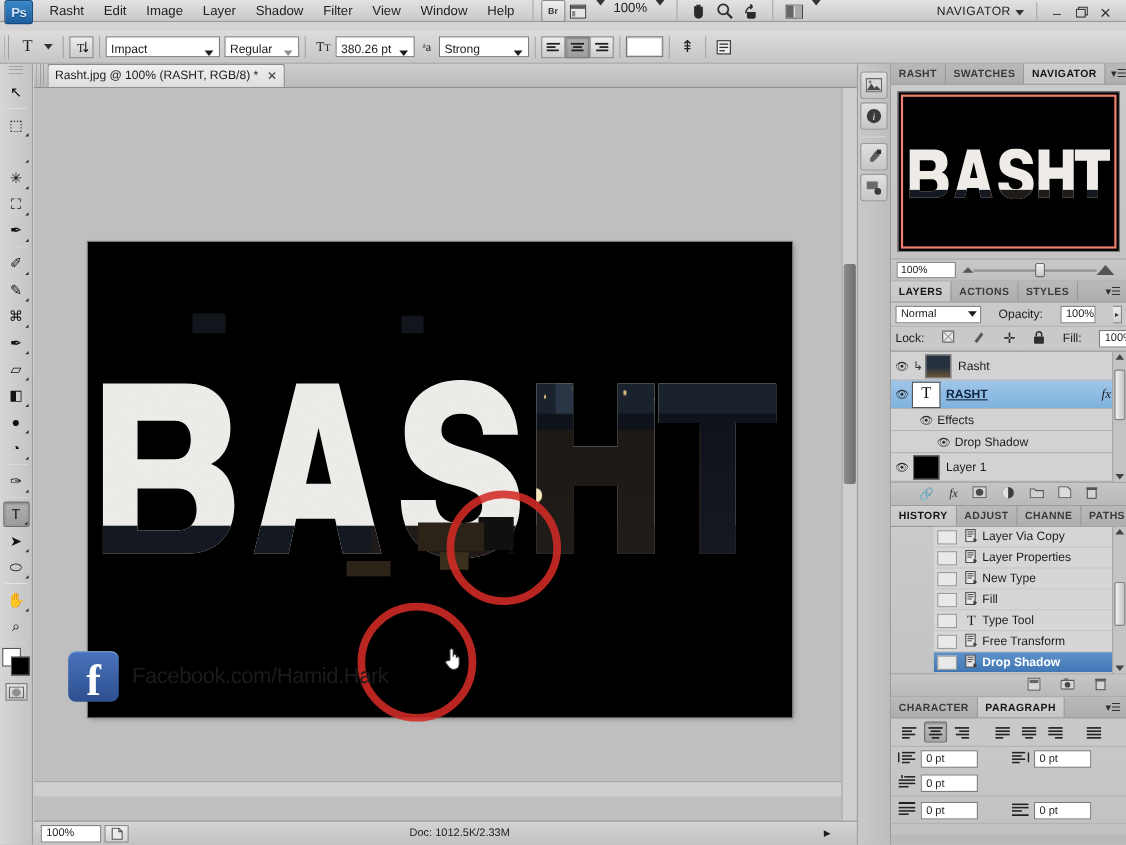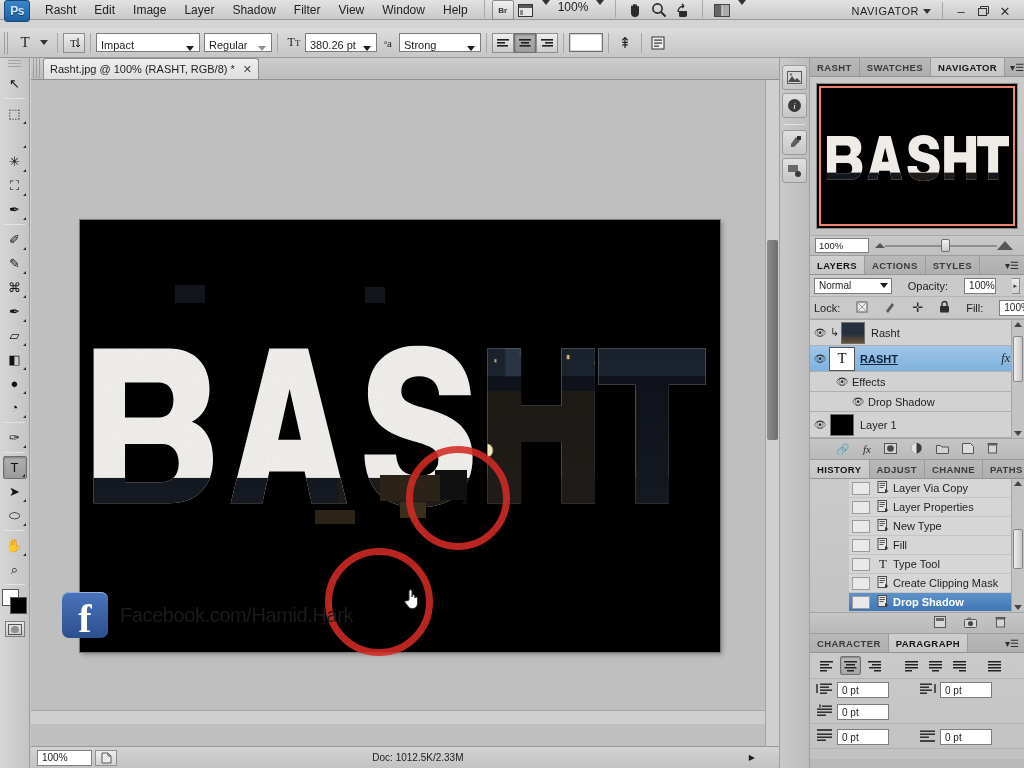--- a/index.html
+++ b/index.html
@@ -197,21 +197,21 @@
   .hico { width:20px; text-align:center; font-size:11px; }
 
   
   .align-row { height:26px; display:flex; align-items:center; gap:3px;
                padding:4px 6px; border-bottom:1px solid #b2b2b2; }
   .abtn { width:21px;height:19px;border:1px solid transparent;
           display:flex;align-items:center;justify-content:center; }
   .abtn.on { border:1px solid #6f6f6f; border-radius:2px;
              background:linear-gradient(#bdbdbd,#a9a9a9);
              box-shadow:inset 0 1px 2px rgba(0,0,0,.3); }
-  .ind-row { display:flex; align-items:flex-start; padding:3px 6px; gap:4px; }
+  .ind-row { display:flex; align-items:flex-end; padding:3px 6px; gap:4px; }
   .ind-fld { width:52px; height:16px; background:#fff; border:1px solid #7d7d7d;
              display:flex; align-items:center; padding-left:4px; font-size:10px; }
   .hyph { display:flex; align-items:center; gap:5px; padding:5px 7px; font-size:11px;
           border-top:1px solid #b2b2b2; }
 
   
   .ann { position:absolute; border:7px solid #d32b26; border-radius:50%;
          opacity:.88; }
   .ibeam { position:absolute; color:#111; font-size:17px; font-weight:300; }
   .handcur { position:absolute; width:16px; height:20px; }
@@ -779,21 +779,21 @@
             </div>
             <div class="hrow">
               <span class="hchk"></span>
               <span class="hico"><svg width="12" height="12" viewBox="0 0 12 12">
                   <rect x="1" y="0.5" width="8.5" height="11" fill="#e6e6e6" stroke="#4a4a4a"></rect>
                   <rect x="2.5" y="2" width="5.5" height="1" fill="#555"></rect>
                   <rect x="2.5" y="4" width="5.5" height="1" fill="#555"></rect>
                   <rect x="2.5" y="6" width="4" height="1" fill="#555"></rect>
                   <path d="M8 8l3.5 2L8 12z" fill="#3a3a3a"></path>
                 </svg></span>
-              <span>Create Clipping Mask</span>
+              <span>Free Transform</span>
             </div>
             <div class="hrow sel">
               <span class="hchk"></span>
               <span class="hico"><svg width="12" height="12" viewBox="0 0 12 12">
                   <rect x="1" y="0.5" width="8.5" height="11" fill="#e6e6e6" stroke="#4a4a4a"></rect>
                   <rect x="2.5" y="2" width="5.5" height="1" fill="#555"></rect>
                   <rect x="2.5" y="4" width="5.5" height="1" fill="#555"></rect>
                   <rect x="2.5" y="6" width="4" height="1" fill="#555"></rect>
                   <path d="M8 8l3.5 2L8 12z" fill="#3a3a3a"></path>
                 </svg></span>

